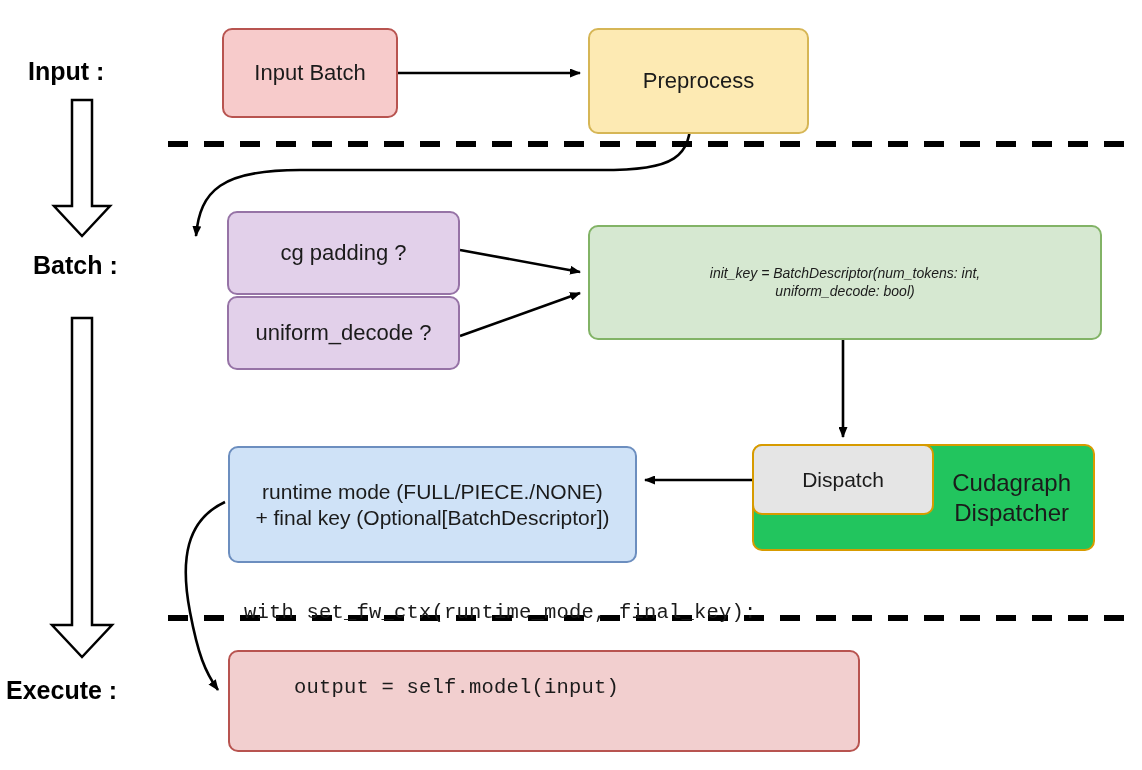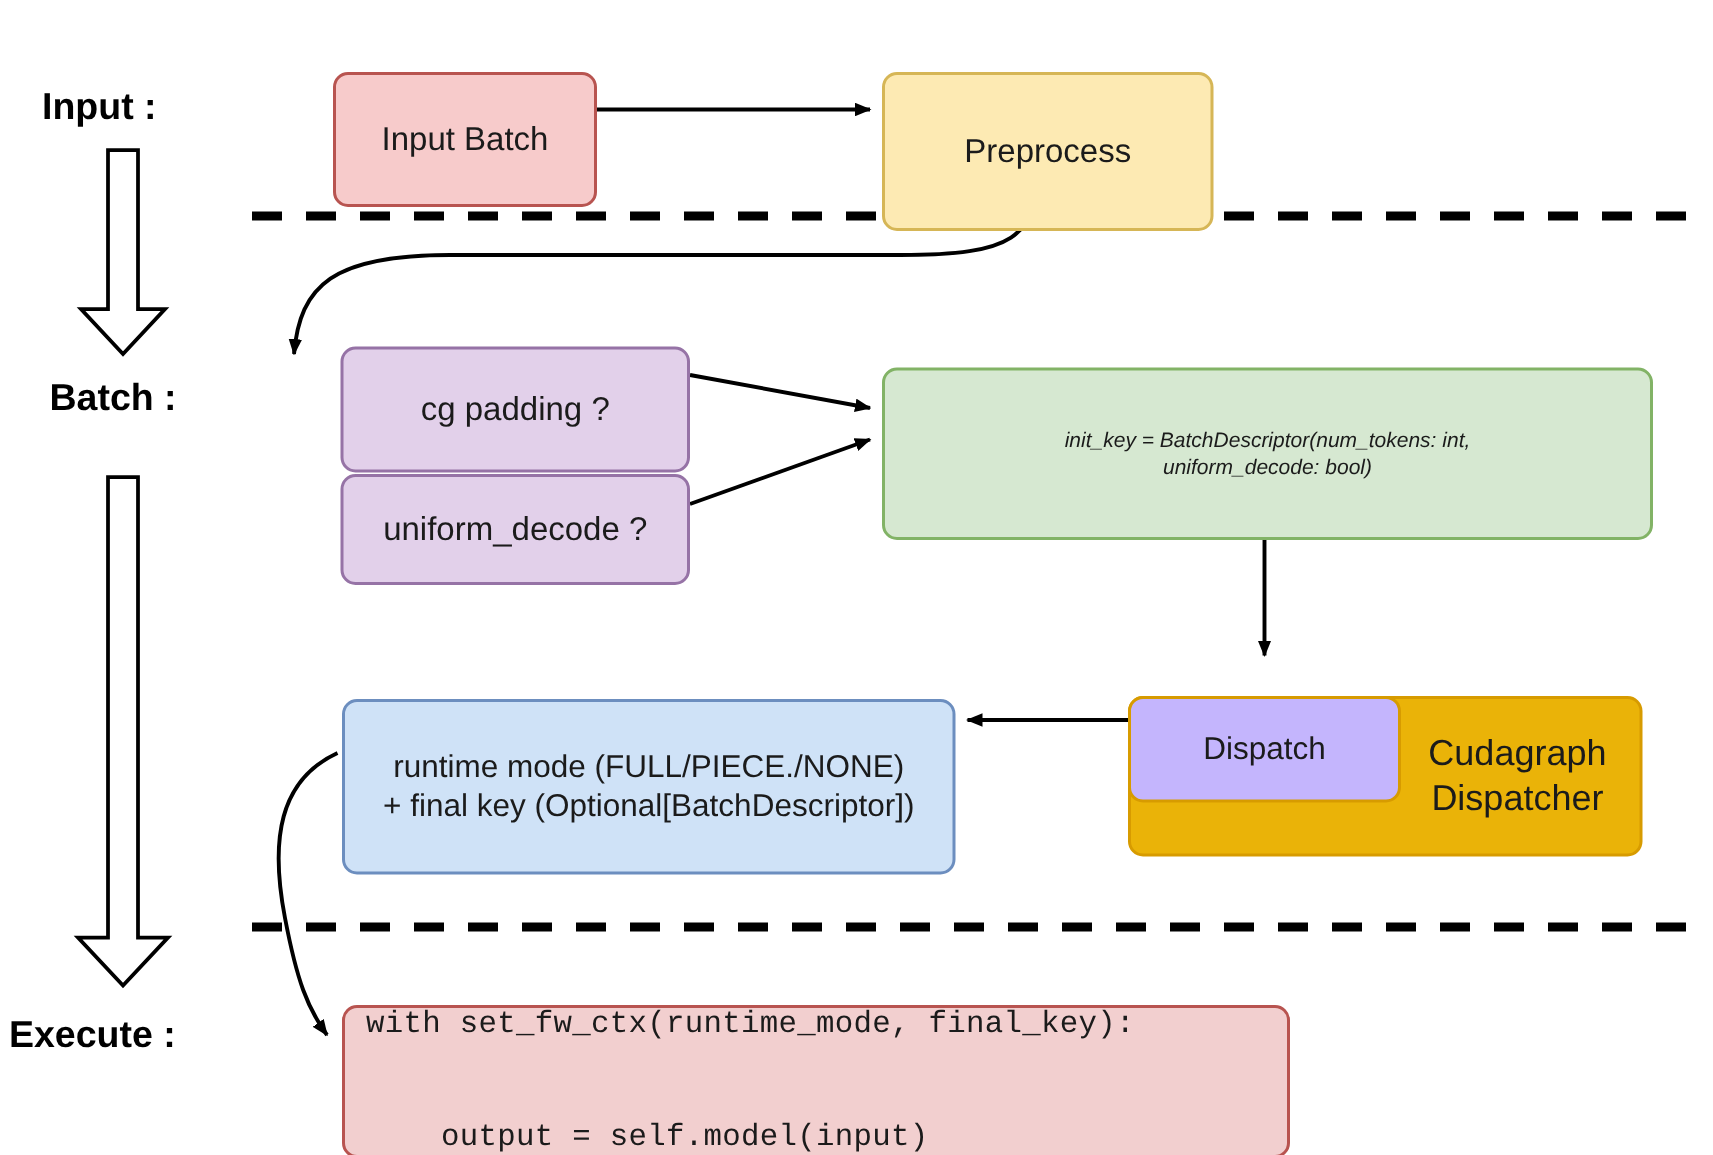--- a/index.html
+++ b/index.html
@@ -2,43 +2,43 @@
 <html><head>
 <meta charset="utf-8">
 <style>
   html,body{margin:0;padding:0;background:#ffffff;}
   body{width:1142px;height:770px;overflow:hidden;
        font-family:"Liberation Sans",sans-serif;}
   #stage{position:relative;width:1142px;height:770px;}
   svg.layer{position:absolute;left:0;top:0;width:1142px;height:770px;}
   .node{position:absolute;box-sizing:border-box;display:flex;align-items:center;
         justify-content:center;text-align:center;border-radius:10px;
-        border:2px solid;line-height:1.22;color:#1b1b1b;margin-top:20px;}
+        border:2px solid;line-height:1.22;color:#1b1b1b;}
   .stage-label{position:absolute;font-weight:bold;font-size:25px;color:#000;
                letter-spacing:0px;white-space:nowrap;margin-top:15px;}
   .mono{font-family:"Liberation Mono",monospace;white-space:pre;text-align:left;
         justify-content:flex-start;padding-left:14px;font-size:20.5px;
-        letter-spacing:0.2px;}
+        letter-spacing:0.2px;align-items:flex-end;}
   .n-input-batch{left:222px;top:28px;width:176px;height:90px;
       background:#f7cbcb;border-color:#b85450;font-size:22px;}
   .n-preprocess{left:588px;top:28px;width:221px;height:106px;
       background:#fdeab3;border-color:#d6b656;font-size:22px;}
   .n-cg-padding{left:227px;top:211px;width:233px;height:84px;
       background:#e2d0ea;border-color:#9673a6;font-size:22px;}
   .n-uniform-decode{left:227px;top:296px;width:233px;height:74px;
       background:#e2d0ea;border-color:#9673a6;font-size:22px;align-items:center;}
   .n-init-key{left:588px;top:225px;width:514px;height:115px;
       background:#d6e8d1;border-color:#82b366;font-size:14px;padding:0 24px;font-style:italic;}
   .n-runtime-mode{left:228px;top:446px;width:409px;height:117px;
       background:#cfe2f7;border-color:#6c8ebf;font-size:21px;}
   .n-dispatcher{left:752px;top:444px;width:343px;height:107px;
-      background:#eab308;border-color:#d79b00;font-size:24px;
+      background:#22c55e;border-color:#d79b00;font-size:24px;
       align-items:center;justify-content:flex-end;padding-right:22px;}
   .n-dispatch{left:752px;top:444px;width:182px;height:71px;
-      background:#c4b5fd;border-color:#d79b00;font-size:21px;z-index:3;}
+      background:#e5e5e5;border-color:#d79b00;font-size:21px;z-index:3;}
   .n-code{left:228px;top:650px;width:632px;height:102px;
       background:#f2cfcf;border-color:#b85450;}
   .stacked{display:block;}
 </style>
 </head>
 <body>
 
 <div id="stage">
 
   <svg class="layer" viewBox="0 0 1142 770">

